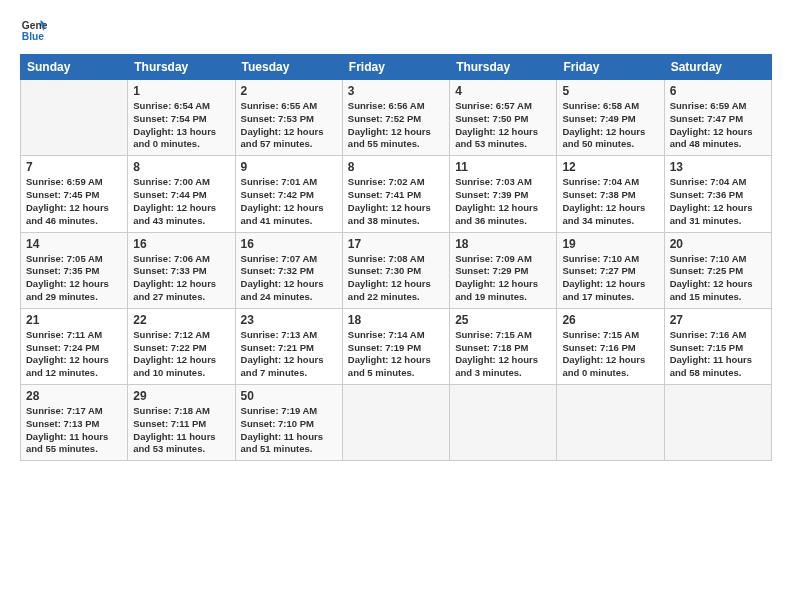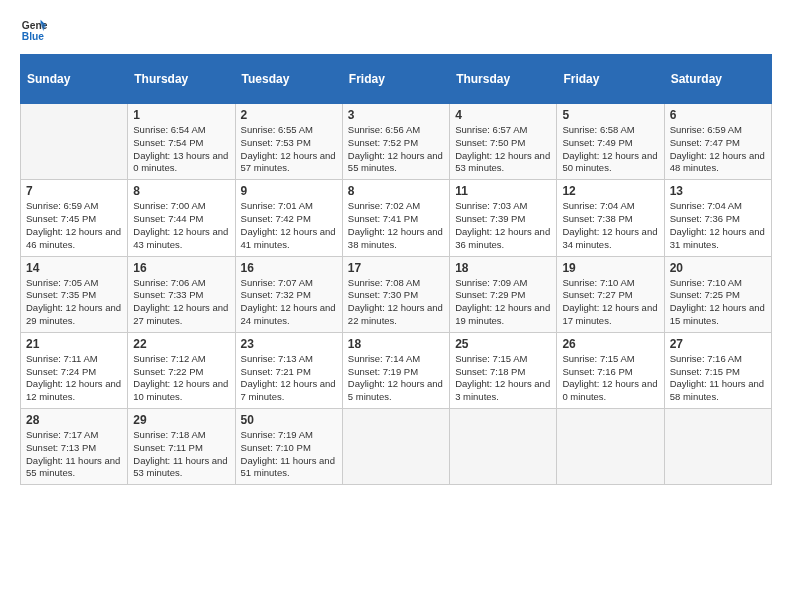--- a/index.html
+++ b/index.html
@@ -46,21 +46,21 @@
     .calendar {
       width: 100%;
       border-collapse: collapse;
       border: 1px solid #ccc;
     }
     .calendar th {
       background: #2a6bb5;
       color: #fff;
       font-size: 12px;
       font-weight: bold;
-      padding: 17px 6px;
+      padding: 5px 6px;
       border: 1px solid #2a6bb5;
       text-align: left;
     }
     .calendar td {
       border: 1px solid #ccc;
       vertical-align: top;
       padding: 4px 5px;
       width: calc(100% / 7);
       background: #fff;
     }
@@ -73,20 +73,21 @@
     .day-num {
       font-size: 12px;
       font-weight: bold;
       color: #333;
       margin-bottom: 2px;
     }
     .day-info {
       font-size: 9.5px;
       color: #333;
       line-height: 1.35;
+      font-weight: bold;
     }
     .empty-cell {
       background: #f5f5f5 !important;
     }
     
     .week-row-odd td { background: #f9f9f9; }
     .week-row-even td { background: #fff; }
     .week-row-odd td.empty-cell { background: #f0f0f0; }
   </style>
 </head>

